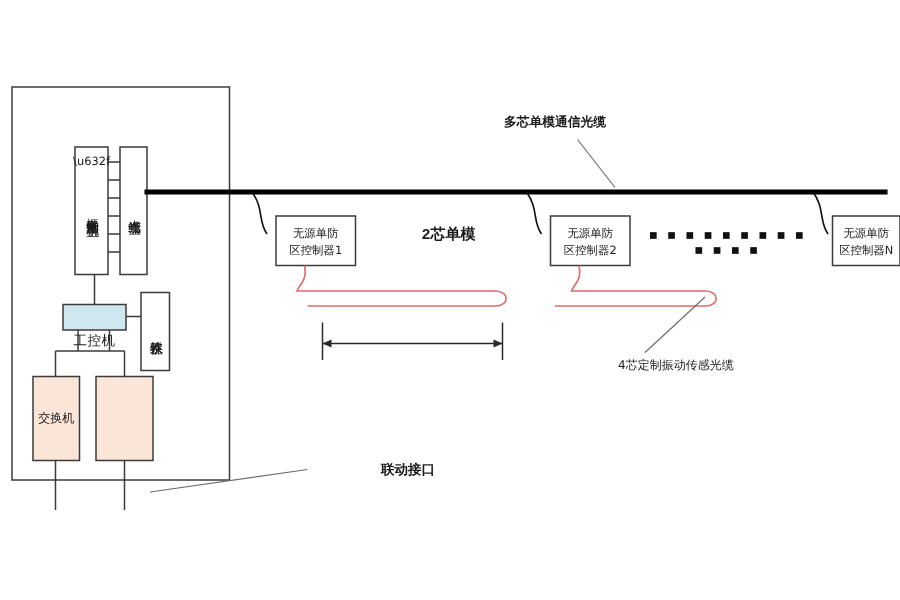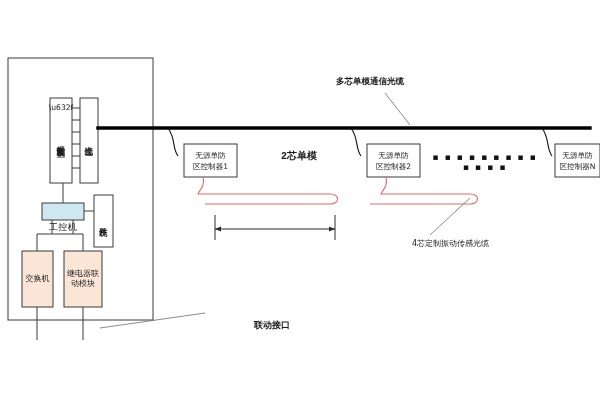--- a/index.html
+++ b/index.html
@@ -162,24 +162,20 @@
               display:flex;align-items:center;justify-content:center;
               writing-mode:vertical-rl;text-orientation:upright;
               font-size:8.5px;line-height:1;letter-spacing:0.5px;color:#1a1a1a;
               font-family:'DejaVu Sans','Liberation Sans',sans-serif;">系统软件</div>
 
   <div style="position:absolute;left:22px;top:251px;width:31px;height:56px;
               display:flex;align-items:center;justify-content:center;
               font-size:8px;line-height:1.15;color:#1a1a1a;text-align:center;
               font-family:'DejaVu Sans','Liberation Sans',sans-serif;">交换机</div>
 
-  <div style="position:absolute;left:66px;top:251px;width:34px;height:56px;
-              display:flex;align-items:center;justify-content:center;
-              font-size:8px;line-height:1.25;color:#1a1a1a;text-align:center;
-              font-family:'DejaVu Sans','Liberation Sans',sans-serif;">继电器联动模块</div>
 
   <div style="position:absolute;left:184px;top:144px;width:53px;height:33px;
               display:flex;flex-direction:column;align-items:center;justify-content:center;
               font-size:7.6px;line-height:1.45;color:#1a1a1a;
               font-family:'DejaVu Sans','Liberation Sans',sans-serif;">
     <span>无源单防</span>
     <span>区控制器1</span>
   </div>
 
   <div style="position:absolute;left:367px;top:144px;width:53px;height:33px;
@@ -208,17 +204,17 @@
 
   <div style="position:absolute;left:281px;top:149px;
               font-size:10px;font-weight:bold;color:#1a1a1a;white-space:nowrap;
               font-family:Liberation Mono, monospace;">2芯单模</div>
 
   <div style="position:absolute;left:412px;top:238px;
               font-size:8px;font-weight:normal;color:#1a1a1a;white-space:nowrap;
               font-family:'DejaVu Sans','Liberation Sans',sans-serif;">4芯定制振动传感光缆</div>
 
 
-  <div style="position:absolute;left:210px;top:319px;
+  <div style="position:absolute;left:210px;top:307px;
               font-size:9px;font-weight:bold;color:#1a1a1a;white-space:nowrap;
               font-family:'DejaVu Sans','Liberation Sans',sans-serif;padding-left:44px;">联动接口</div>
 
 </div>
 
 </body></html>

